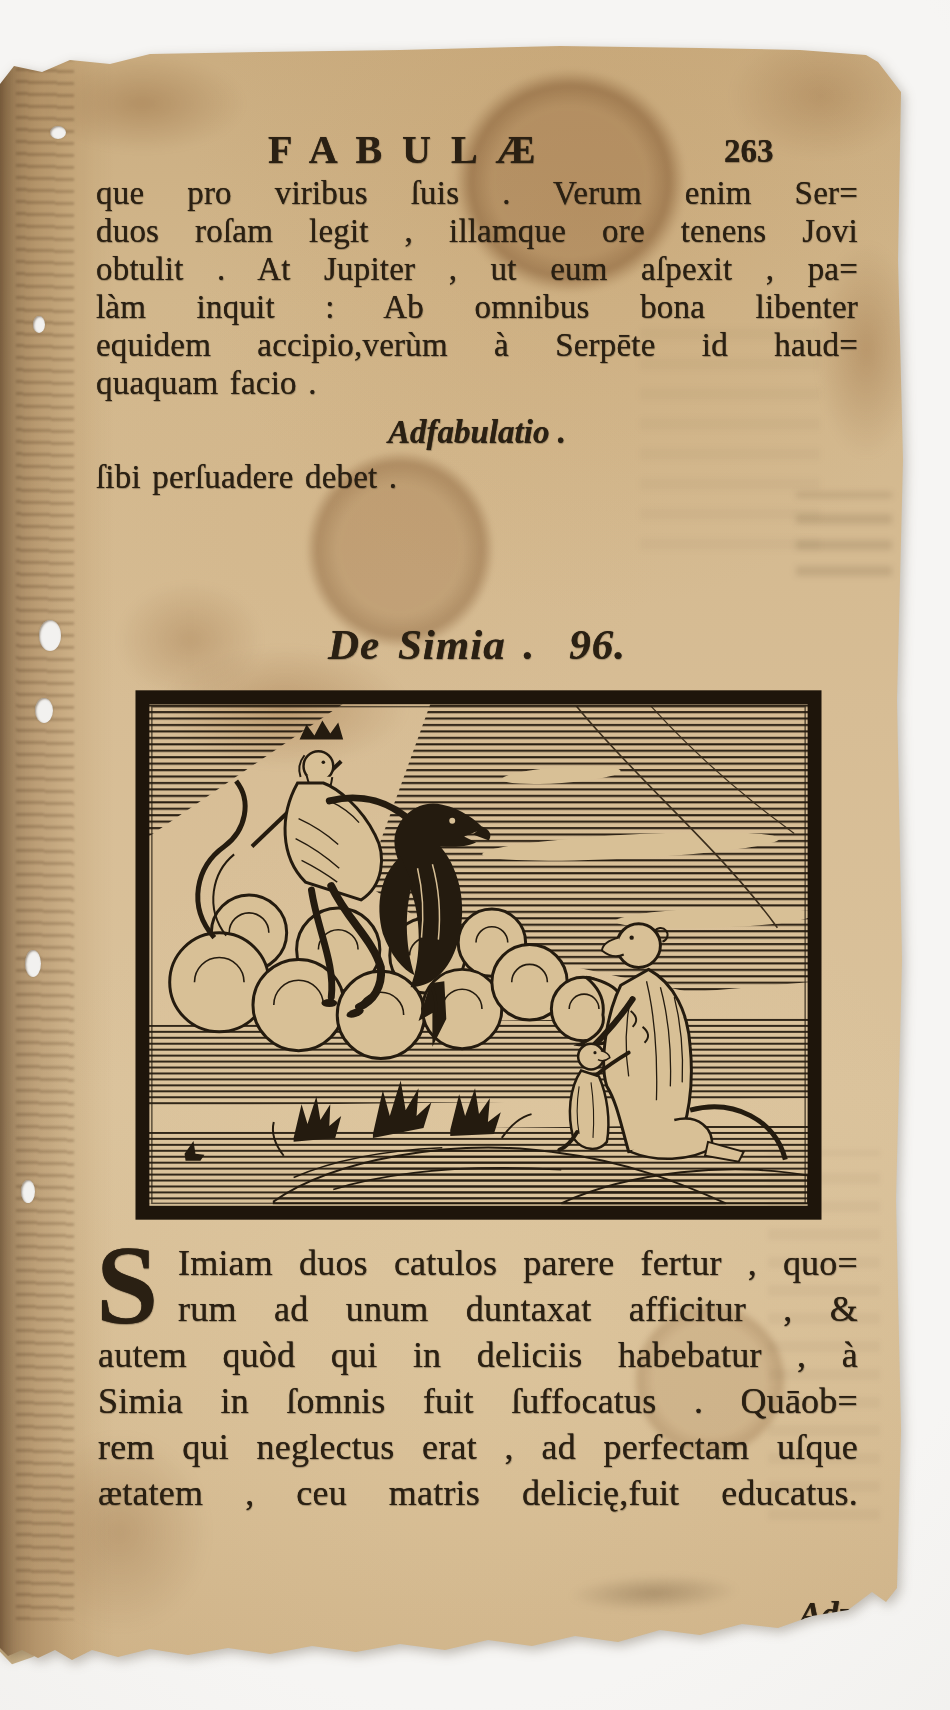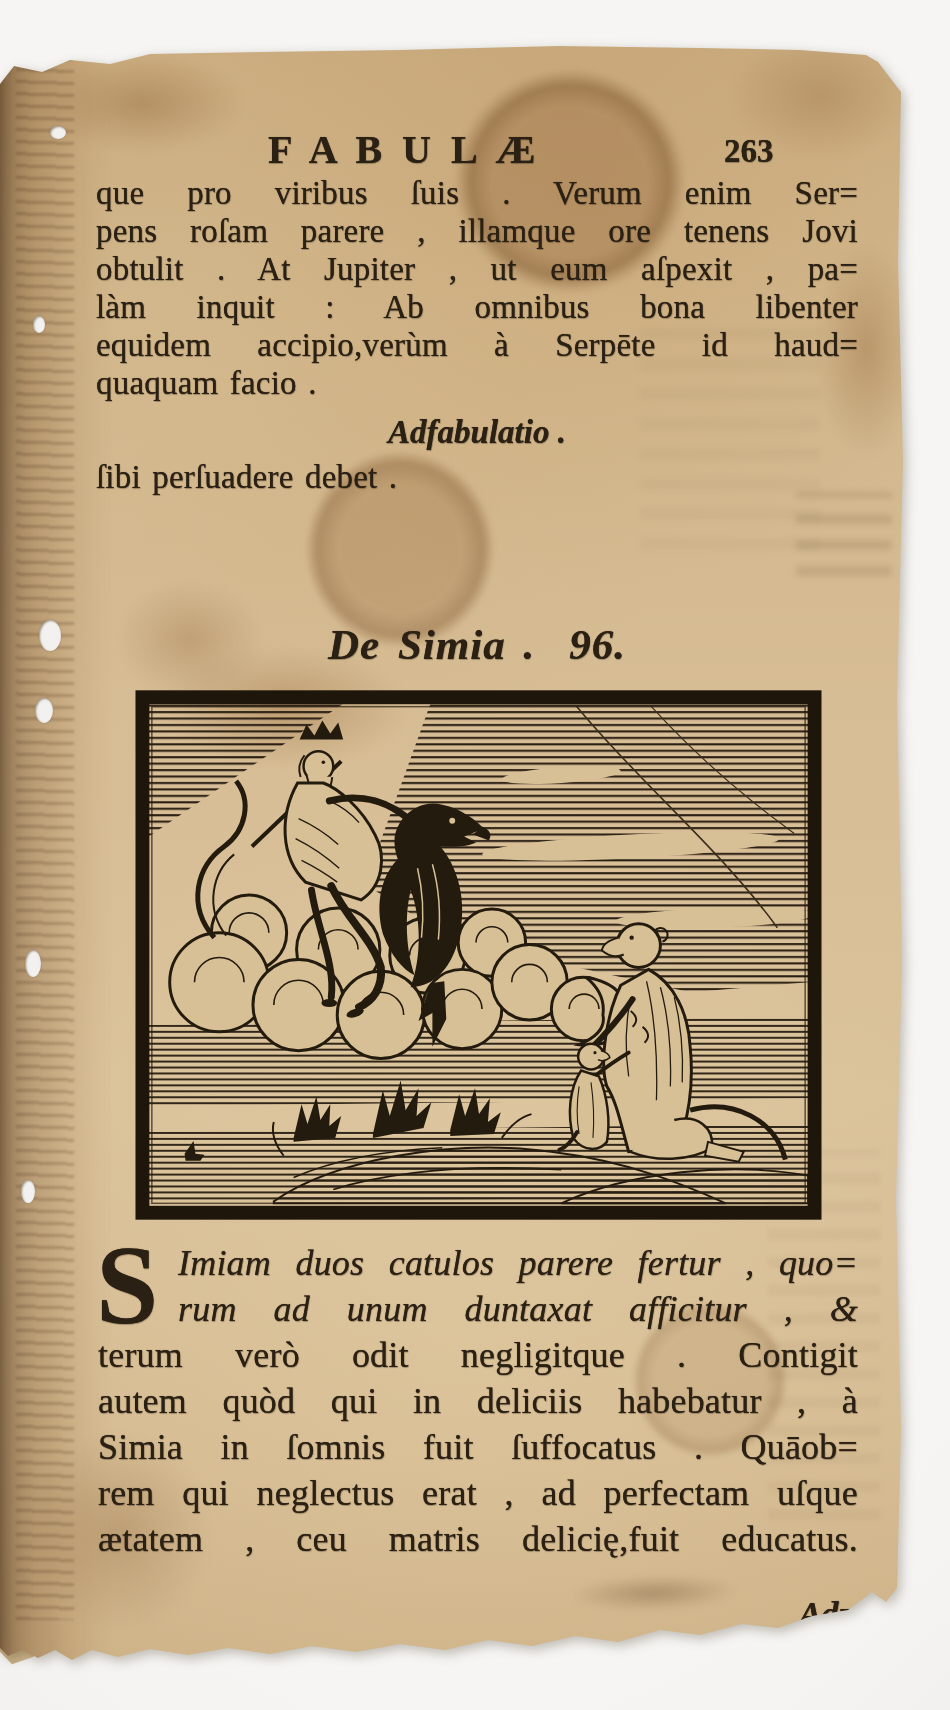--- a/index.html
+++ b/index.html
@@ -41,21 +41,21 @@
   .running-head{position:absolute;left:268px;top:128px;font-size:40px;font-weight:bold;
     letter-spacing:5px;line-height:44px;}
   .folio{position:absolute;left:724px;top:132px;font-size:33px;font-weight:bold;line-height:38px;}
   .para{position:absolute;left:96px;width:762px;}
   .line{position:relative;height:38px;line-height:38px;font-size:33px;
     text-align:justify;text-align-last:justify;overflow:hidden;
     letter-spacing:.2px;word-spacing:3px;}
   .line::after{content:"";display:inline-block;width:100%;height:0;}
   .line.short{text-align:left;text-align-last:left;}
   .p2 .line{height:46px;line-height:46px;font-size:36px;}
-  .p2 .line.cap-indent{padding-left:80px;font-style:italic;}
+  .p2 .line.cap-indent{padding-left:80px;}
   .center-head{position:absolute;left:96px;width:762px;text-align:center;
     font-style:italic;font-weight:bold;}
   .adfab{top:414px;font-size:33px;}
   .desimia{top:620px;font-size:43px;letter-spacing:1px;word-spacing:6px;}
   .fable-num{padding-left:34px;}
   .dropcap{position:absolute;left:96px;top:1247px;font-size:112px;line-height:76px;
     font-weight:bold;}
   .catchword{position:absolute;left:98px;top:1594px;width:760px;text-align:right;
     padding-right:46px;font-size:34px;font-style:italic;font-weight:bold;line-height:40px;}
   .woodcut{position:absolute;left:135px;top:688px;width:687px;height:534px;}
@@ -110,21 +110,21 @@
     <div class="ghost g1"></div>
     <div class="ghost g2"></div>
     <div class="ghost g3"></div>
     <div class="ghost g4"></div>
 
     <div class="running-head ink">F A B U L Æ</div>
     <div class="folio ink">263</div>
 
     <div class="para ink" style="top:174px;">
       <div class="line">que pro viribus ſuis . Verum enim Ser=</div>
-      <div class="line">pens roſam parere , illamque ore tenens Jovi</div>
+      <div class="line">duos roſam legit , illamque ore tenens Jovi</div>
       <div class="line">obtulit . At Jupiter , ut eum aſpexit , pa=</div>
       <div class="line">làm inquit : Ab omnibus bona libenter</div>
       <div class="line">equidem accipio,verùm à Serpēte id haud=</div>
       <div class="line short">quaquam facio .</div>
     </div>
 
     <div class="center-head adfab ink">Adfabulatio .</div>
     <div class="para ink" style="top:458px;">
       <div class="line short">ſibi perſuadere debet .</div>
     </div>
@@ -263,21 +263,20 @@
 
         <rect x="17" y="17" width="659" height="501" fill="none" stroke="#241b0f" stroke-width="1.5" opacity=".7"></rect>
         <rect x="7.5" y="7.5" width="678" height="520" fill="none" stroke="#1e150b" stroke-width="14"></rect>
       </svg>
     </div>
 
     <div class="dropcap ink">S</div>
     <div class="para p2 ink" style="top:1240px;left:98px;width:760px;">
       <div class="line cap-indent">Imiam duos catulos parere fertur , quo=</div>
       <div class="line cap-indent">rum ad unum duntaxat afficitur , &amp;</div>
-      <div class="line">terum verò odit negligitque . Contigit</div>
       <div class="line">autem quòd qui in deliciis habebatur , à</div>
       <div class="line">Simia in ſomnis fuit ſuffocatus . Quāob=</div>
       <div class="line">rem qui neglectus erat , ad perfectam uſque</div>
       <div class="line">ætatem , ceu matris delicię,fuit educatus.</div>
     </div>
 
     <div class="catchword ink">Ad=</div>
 
   </div>
   </div>

